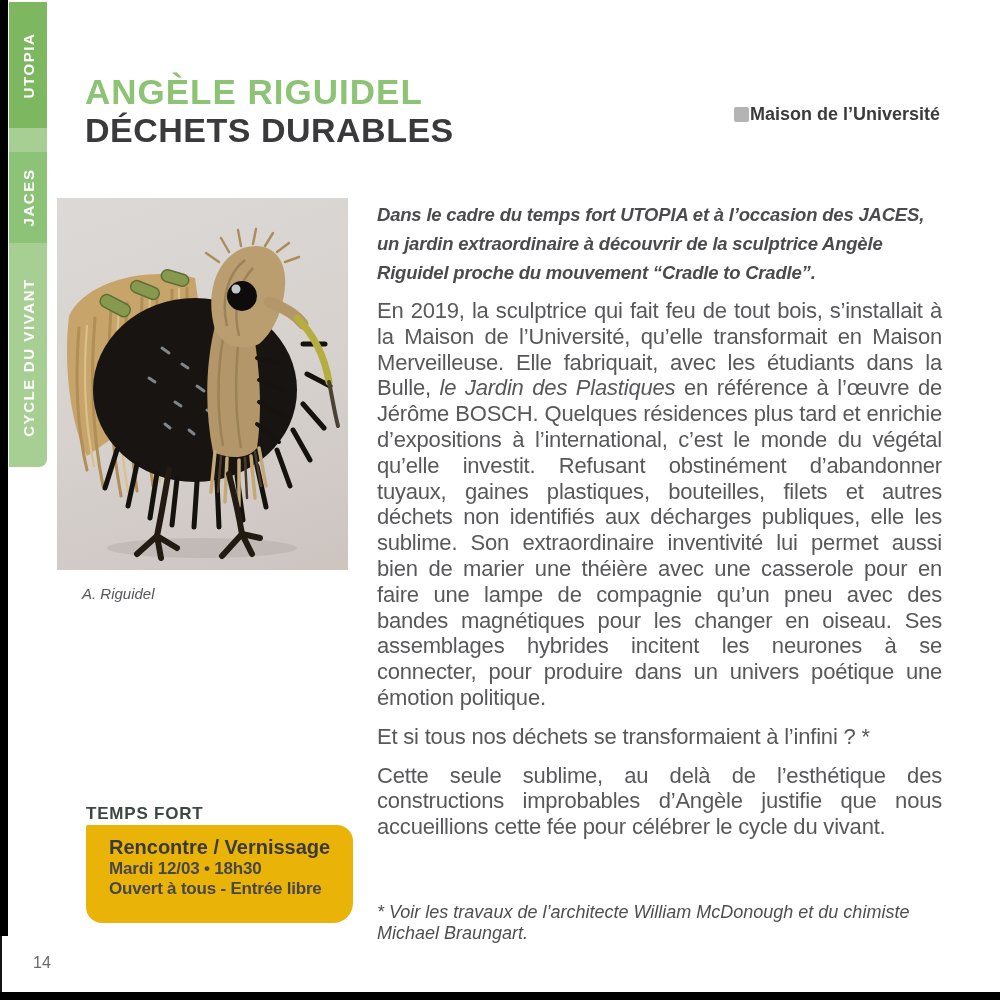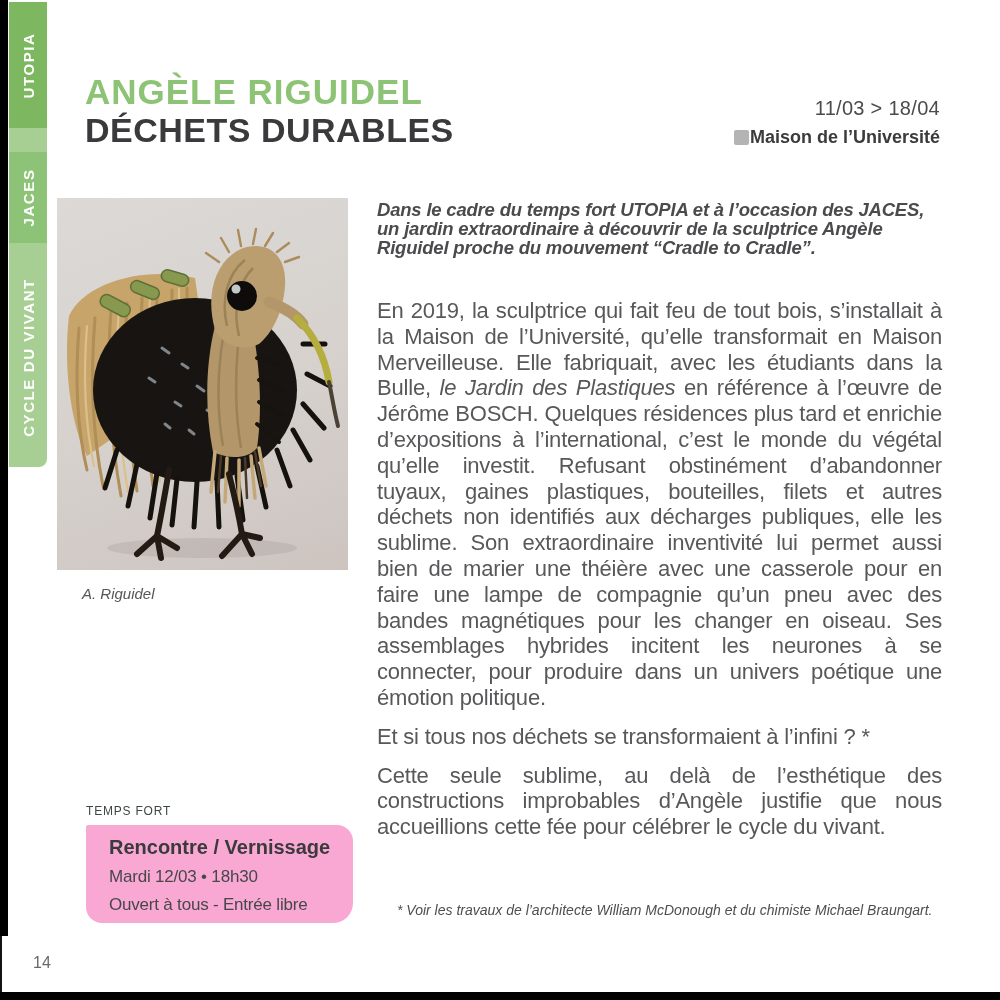--- a/index.html
+++ b/index.html
@@ -30,37 +30,37 @@
   .venue{font-size:18px;font-weight:bold;color:#3b3b3c;}
 
   
   .photo{position:absolute;left:57px;top:198px;width:291px;height:372px;
          background:linear-gradient(160deg,#dcd9d6 0%,#d6d1cd 55%,#cdc4c0 100%);}
   .photo svg{position:absolute;left:0;top:0;}
   .caption{position:absolute;left:82px;top:585px;font-style:italic;font-size:15px;color:#55555a;}
 
   
   .intro{position:absolute;left:377px;top:200px;width:568px;font-size:18.5px;font-weight:bold;
-         font-style:italic;color:#4b4b4e;line-height:19px;letter-spacing:-0.2px;}
+         font-style:italic;color:#4b4b4e;line-height:29px;letter-spacing:-0.2px;}
   .bodycol{position:absolute;left:377px;top:298px;width:565px;font-size:22px;color:#58585b;
            line-height:25.8px;text-align:justify;letter-spacing:-0.2px;}
   .bodycol p{margin:0 0 13px 0;}
   .bodycol p:last-child{margin:0;}
   .it{font-style:italic;}
 
   
-  .tf-heading{position:absolute;left:86px;top:804px;font-size:12px;font-weight:normal;
+  .tf-heading{position:absolute;left:86px;top:804px;font-size:17px;font-weight:bold;
               color:#3d4741;letter-spacing:0.8px;}
   .tf-box{position:absolute;left:86px;top:825px;width:267px;height:98px;
           border-radius:2px 16px 20px 16px;padding:11px 0 0 23px;box-sizing:border-box;}
   .tf-event{font-size:20px;font-weight:bold;color:#3a3a3c;}
-  .tf-line{font-size:17px;font-weight:normal;color:#47474a;margin-top:8px;letter-spacing:-0.2px;}
+  .tf-line{font-size:17px;font-weight:bold;color:#47474a;margin-top:0;letter-spacing:-0.2px;}
 
   .footnote{position:absolute;left:377px;top:902px;width:570px;font-style:italic;
-            font-size:14px;color:#4e4e50;margin-left:20px;}
+            font-size:18px;color:#4e4e50;}
   .pagenum{position:absolute;left:33px;top:954px;font-size:16px;color:#6a6a6a;}
 </style>
 </head>
 <body>
 
 <div class="page">
 
   <div class="edge-left"></div>
   <div class="edge-left-thin"></div>
   <div class="edge-bottom"></div>
@@ -74,21 +74,20 @@
     </div>
     <div class="tabblock tab-cycle">
       <span>CYCLE DU VIVANT</span>
     </div>
   </div>
 
   <h1 class="title" style="margin: 0px; color: rgb(140, 195, 116);">ANGÈLE RIGUIDEL</h1>
   <h2 class="subtitle" style="margin:0">DÉCHETS DURABLES</h2>
 
   <div class="dateblock">
-    <div class="dates">11/03 &gt; 18/04</div>
     <div class="venue-row">
       <span class="venue-square" style="background-color: rgb(180, 180, 180);"></span>
       <span class="venue">Maison de l’Université</span>
     </div>
   </div>
 
   <div class="photo">
     <svg width="291" height="372" viewBox="0 0 291 372">
       <ellipse cx="145" cy="350" rx="95" ry="10" fill="rgba(0,0,0,0.07)"></ellipse>
 
@@ -133,21 +132,21 @@
 
   <div class="intro">Dans le cadre du temps fort UTOPIA et à l’occasion des JACES, un jardin extraordinaire à découvrir de la sculptrice Angèle Riguidel proche du mouvement “Cradle to Cradle”.</div>
 
   <div class="bodycol">
     <p><span>En 2019, la sculptrice qui fait feu de tout bois, s’installait à la Maison de l’Université, qu’elle transformait en Maison Merveilleuse. Elle fabriquait, avec les étudiants dans la Bulle, </span><span class="it">le Jardin des Plastiques</span><span> en référence à l’œuvre de Jérôme BOSCH. Quelques résidences plus tard et enrichie d’expositions à l’international, c’est le monde du végétal qu’elle investit. Refusant obstinément d’abandonner tuyaux, gaines plastiques, bouteilles, filets et autres déchets non identifiés aux décharges publiques, elle les sublime. Son extraordinaire inventivité lui permet aussi bien de marier une théière avec une casserole pour en faire une lampe de compagnie qu’un pneu avec des bandes magnétiques pour les changer en oiseau. Ses assemblages hybrides incitent les neurones à se connecter, pour produire dans un univers poétique une émotion politique.</span></p>
     <p>Et si tous nos déchets se transformaient à l’infini ? *</p>
     <p>Cette seule sublime, au delà de l’esthétique des constructions improbables d’Angèle justifie que nous accueillions cette fée pour célébrer le cycle du vivant.</p>
   </div>
 
   <div class="tf-heading">TEMPS FORT</div>
-  <div class="tf-box" style="background-color: #f9a8d4;">
+  <div class="tf-box" style="background-color: #eab308;">
     <div class="tf-event">Rencontre / Vernissage</div>
     <div class="tf-line">Mardi 12/03 • 18h30</div>
     <div class="tf-line">Ouvert à tous - Entrée libre</div>
   </div>
 
   <div class="footnote">* Voir les travaux de l’architecte William McDonough et du chimiste Michael Braungart.</div>
   <div class="pagenum">14</div>
 
 </div>
 

